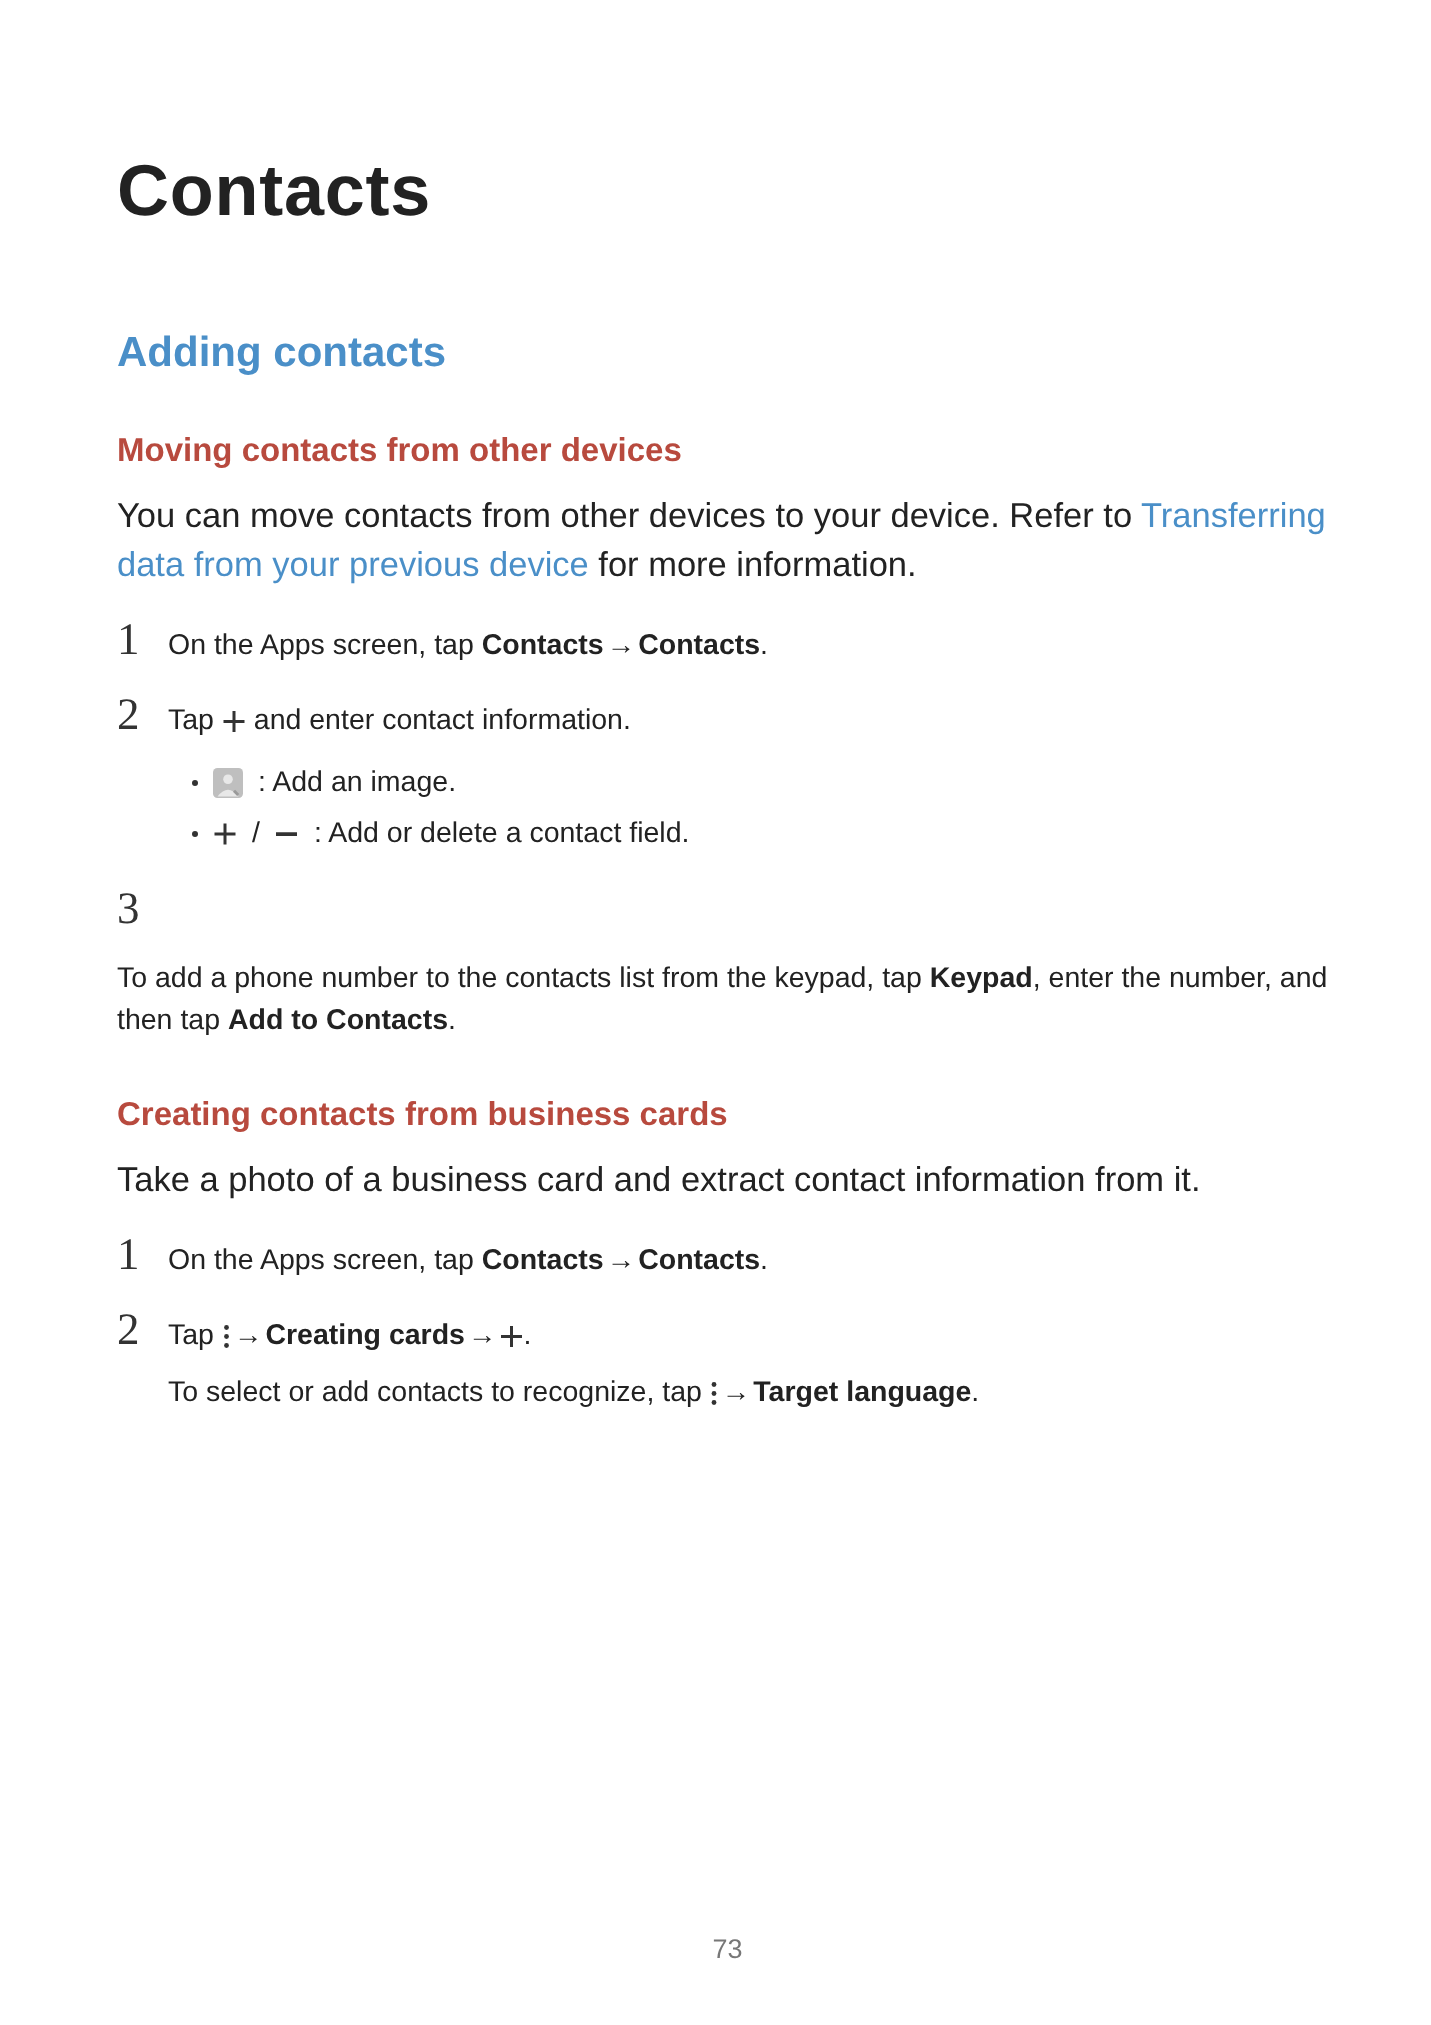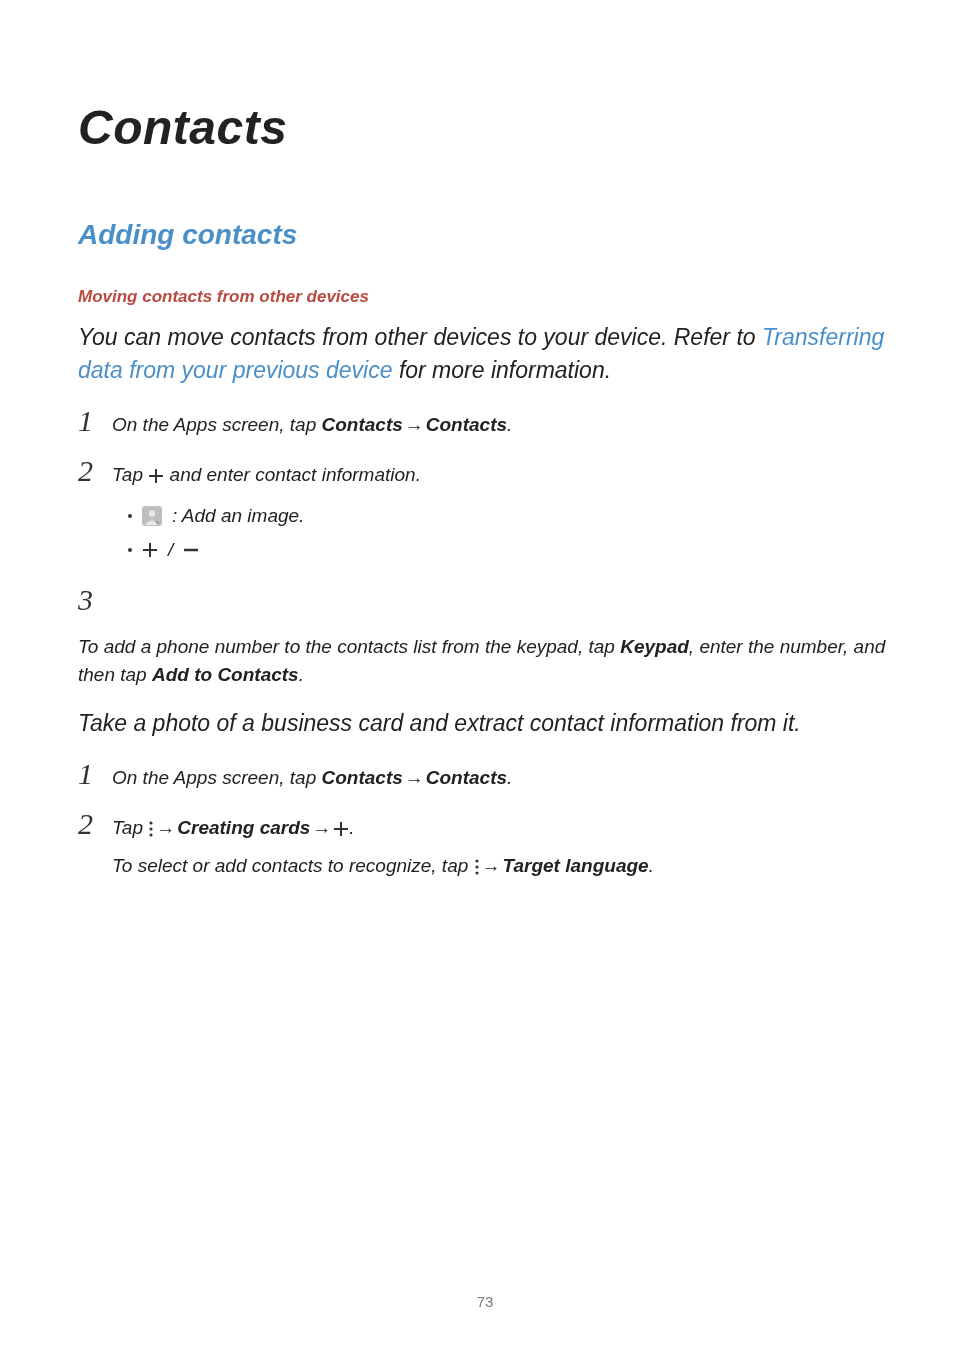--- a/index.html
+++ b/index.html
@@ -13,36 +13,35 @@
   body {
     width: 954px;
     height: 1350px;
     background: #ffffff;
     font-family: "Segoe UI", "Helvetica Neue", Arial, sans-serif;
     color: var(--text);
     position: relative;
   }
   .page {
     padding: 100px 66px 0 78px;
-    font-style: italic;
   }
   h1.title {
     font-size: 48px;
     font-weight: 700;
     margin: 0 0 64px 0;
     letter-spacing: 0.5px;
   }
   h2.section {
     font-size: 28px;
     font-weight: 600;
     color: var(--blue);
     margin: 0 0 32px 0;
   }
   h3.subsection {
-    font-size: 17px;
+    font-size: 22px;
     font-weight: 600;
     color: var(--red);
     margin: 36px 0 14px 0;
   }
   p.body {
     font-size: 23px;
     line-height: 1.45;
     margin: 0 0 4px 0;
   }
   .link { color: var(--link); }
@@ -97,21 +96,21 @@
   .arrow {
     display: inline-block;
     padding: 0 2px;
   }
   .page-number {
     position: absolute;
     bottom: 40px;
     left: 16px;
     right: 0;
     text-align: center;
-    font-size: 15px;
+    font-size: 18px;
     color: #777;
   }
   .after-steps {
     margin-top: 18px;
     font-size: 19px;
     line-height: 1.45;
   }
   svg { display: inline-block; }
 </style>
 </head>
@@ -165,33 +164,35 @@
                 <line x1="8" y1="1" x2="8" y2="15" stroke="#333" stroke-width="2"></line>
                 <line x1="1" y1="8" x2="15" y2="8" stroke="#333" stroke-width="2"></line>
               </svg>
             </span>
           <span> / </span>
           <span class="icon">
               <svg width="16" height="16" viewBox="0 0 16 16">
                 <line x1="1" y1="8" x2="15" y2="8" stroke="#333" stroke-width="2.5"></line>
               </svg>
             </span>
+          <span> : Add or delete a contact field.</span>
         </div>
       </div>
     </div>
   </div>
 
   <div class="step">
     <div class="step-num">3</div>
   </div>
 
   <p class="after-steps">
     <span>To add a phone number to the contacts list from the keypad, tap </span><span class="bold">Keypad</span><span>, enter the number, and then tap </span><span class="bold">Add to Contacts</span><span>.</span>
   </p>
 
+  <h3 class="subsection">Creating contacts from business cards</h3>
   <p class="body">Take a photo of a business card and extract contact information from it.</p>
 
   <div class="step">
     <div class="step-num">1</div>
     <div class="step-body">
       <span>On the Apps screen, tap </span><span class="bold">Contacts</span><span class="arrow"> → </span><span class="bold">Contacts</span><span>.</span>
     </div>
   </div>
 
   <div class="step">

